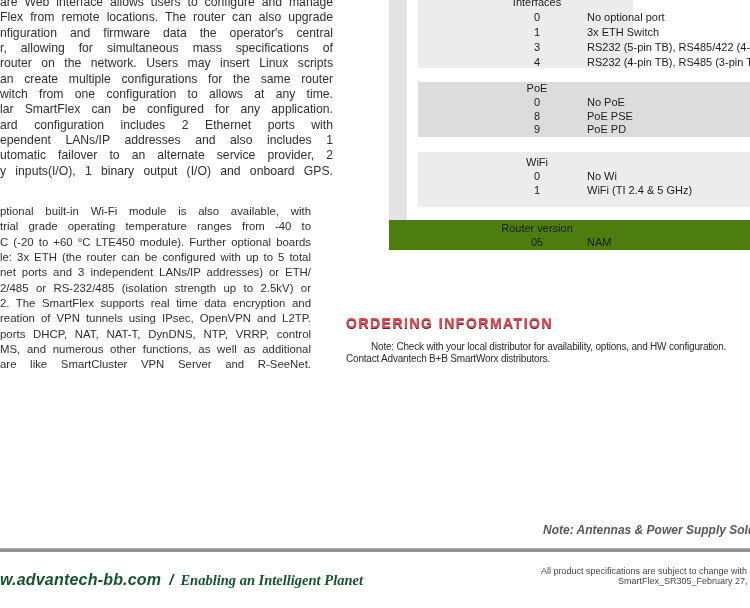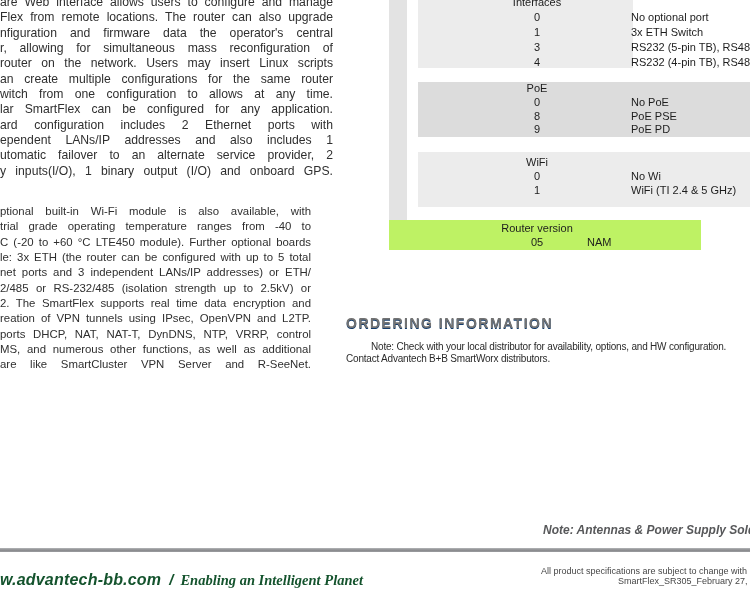--- a/index.html
+++ b/index.html
@@ -15,30 +15,30 @@
   
   .connector{position:absolute;left:389px;top:0;width:18px;height:221px;background:#e3e3e3;}
   .blk{position:absolute;font-size:11px;color:#1d1d1d;}
   .blk .trow{position:relative;}
   .r15{height:15px;line-height:15px;}
   .r14{height:14px;line-height:14px;}
   .r13{height:13.75px;line-height:13.75px;}
   .blk .code{position:absolute;transform:translateX(-50%);white-space:nowrap;}
   .blk .desc{position:absolute;white-space:nowrap;}
   .blk-std .code{left:119px;}
-  .blk-std .desc{left:169px;margin-left:44px;}
+  .blk-std .desc{left:169px;}
   .blk-rv .code{left:148px;}
   .blk-rv .desc{left:198px;}
   #blk-interfaces{left:418px;top:-5px;width:215px;height:73px;background:#ececec;}
   #blk-poe{left:418px;top:82px;width:340px;height:55px;background:#dcdcdc;}
   #blk-wifi{left:418px;top:152px;width:340px;height:55px;background:#ececec;padding-top:3px;box-sizing:border-box;}
-  #blk-router{left:389px;top:220px;width:312px;height:30px;background:#bef264;padding-top:1px;box-sizing:border-box;}
+  #blk-router{left:389px;top:220px;width:361px;height:30px;background:#4d7c0f;padding-top:1px;box-sizing:border-box;}
 
   
-  .ordering-h{position:absolute;left:346px;top:315px;font-size:14px;font-weight:bold;letter-spacing:1.5px;color:#737373;text-shadow:0 1px 0 #123c6d;white-space:nowrap;}
+  .ordering-h{position:absolute;left:346px;top:315px;font-size:14px;font-weight:bold;letter-spacing:1.5px;color:#ef4444;text-shadow:0 1px 0 #123c6d;white-space:nowrap;}
   .onote{position:absolute;left:346px;font-size:10px;letter-spacing:-0.2px;color:#2b2b2b;white-space:nowrap;}
   .onote1{top:341px;padding-left:25px;}
   .onote2{top:353px;}
 
   
   .antenna{position:absolute;left:543px;top:523px;font-size:12px;font-weight:bold;font-style:italic;color:#57585a;white-space:nowrap;}
 
   
   .hrule{position:absolute;left:0;top:548px;width:750px;height:4px;background:linear-gradient(180deg,#b4b6b8 0%,#88898c 55%,#9b9da0 100%);}
   .footer-left{position:absolute;left:0;top:571px;display:flex;align-items:baseline;color:#14532d;white-space:nowrap;}
@@ -51,21 +51,21 @@
 </style>
 </head>
 <body>
 
 <div id="page">
 
   <div class="para p1">
     <div class="jline">are Web interface allows users to configure and manage</div>
     <div class="jline">Flex from remote locations. The router can also upgrade</div>
     <div class="jline">nfiguration and firmware data the operator's central</div>
-    <div class="jline">r, allowing for simultaneous mass reconfiguration of</div>
+    <div class="jline">r, allowing for simultaneous mass specifications of</div>
     <div class="jline">router on the network. Users may insert Linux scripts</div>
     <div class="jline">an create multiple configurations for the same router</div>
     <div class="jline">witch from one configuration to allows at any time.</div>
     <div class="jline">lar SmartFlex can be configured for any application.</div>
     <div class="jline">ard configuration includes 2 Ethernet ports with</div>
     <div class="jline">ependent LANs/IP addresses and also includes 1</div>
     <div class="jline">utomatic failover to an alternate service provider, 2</div>
     <div class="jline">y inputs(I/O), 1 binary output (I/O) and onboard GPS.</div>
   </div>
 

